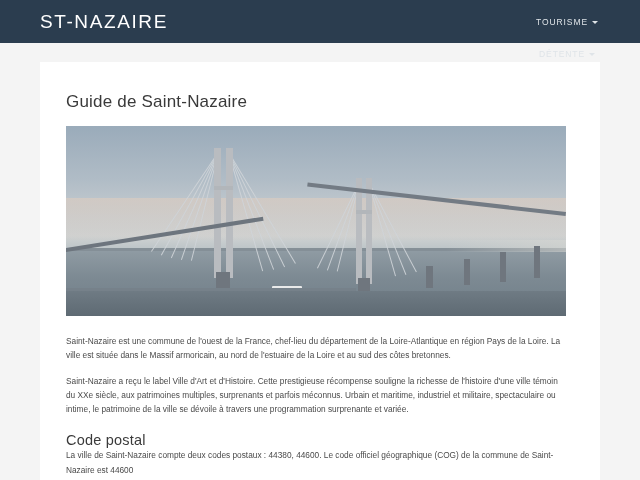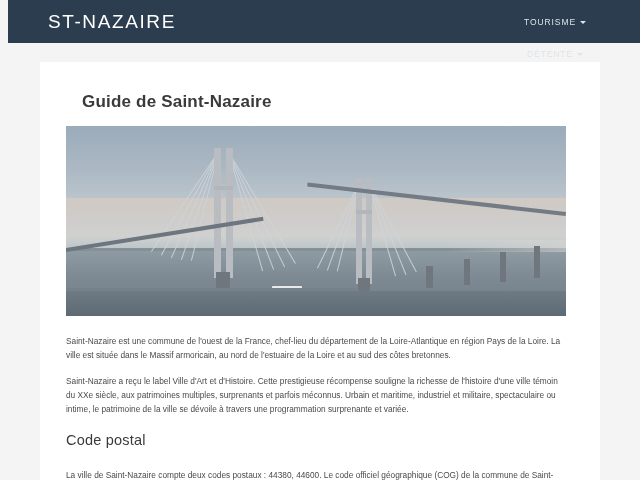--- a/index.html
+++ b/index.html
@@ -16,22 +16,21 @@
     background: #f4f4f4;
     overflow: hidden;
   }
   
   .site-header {
     background: #2b3d4f;
     height: 43px;
     display: flex;
     align-items: center;
     justify-content: space-between;
-    padding: 0 34px 0 40px;
-    margin-left: 8px;
+    padding: 0 22px 0 40px;
   }
   .brand {
     color: #ffffff;
     font-size: 19px;
     letter-spacing: 1.6px;
     font-weight: 400;
   }
   .nav {
     display: flex;
     align-items: center;
@@ -65,30 +64,30 @@
     width: 560px;
     min-height: 430px;
     background: #ffffff;
     padding: 30px 0 0 0;
   }
   .inner {
     padding: 0 26px;
   }
   h1.title {
     font-size: 17px;
-    font-weight: 700;
+    font-weight: 400;
     color: #3a3a3a;
-    margin: 0 0 14px 16px;
+    margin: 0 0 14px 0;
     letter-spacing: 0.2px;
   }
   h2.subtitle {
     font-size: 14.5px;
     font-weight: 400;
     color: #3a3a3a;
-    margin: 16px 0 20px 0;
+    margin: 16px 0 0 0;
     letter-spacing: 0.2px;
   }
   p.para {
     font-size: 8.3px;
     line-height: 1.72;
     color: #4a4a4a;
     margin: 0 8px 11px 0;
     text-align: left;
   }
   

